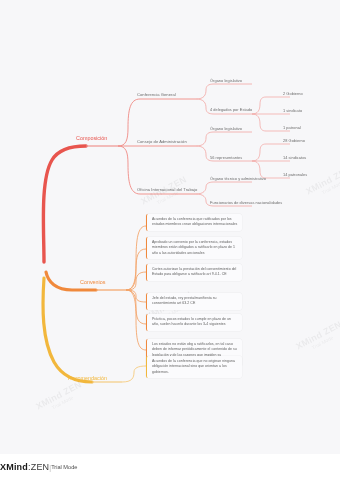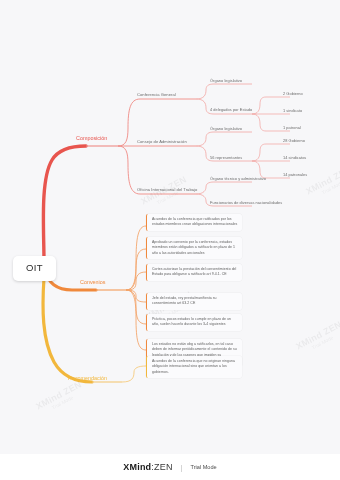--- a/index.html
+++ b/index.html
@@ -86,22 +86,22 @@
   .textbox.recom    { border-left: 1.1px solid #f2b73c; }
   #footer {
     position: absolute;
     left: 0;
     top: 454px;
     width: 340px;
     height: 26px;
     background: #ffffff;
     display: flex;
     align-items: center;
-    justify-content: center;
-    gap: 8px;
+    justify-content: flex-start;
+    gap: 0;
   }
   #footer-brand {
     font-size: 9px;
     color: #1a1a1a;
     font-weight: bold;
     letter-spacing: 0.2px;
   }
   #footer-brand .zen { font-weight: normal; color: #3a3a3a; }
   #footer-sep { font-size: 7px; color: #b9b9b9; }
   #footer-mode { font-size: 5.6px; color: #4d4d4d; }
@@ -165,23 +165,20 @@
   </div>
   <div class="wm" style="left:295px; top:330px;">
     <span>XMind ZEN</span>
     <span class="sub">Trial Mode</span>
   </div>
   <div class="wm" style="left:35px; top:390px;">
     <span>XMind ZEN</span>
     <span class="sub">Trial Mode</span>
   </div>
 
-  <div class="node" id="root-node" style="left:13px; top:256px;">
-    <span>OIT</span>
-  </div>
 
   <div class="node lvl1 red" style="left:76px; top:135px;">
     <span>Composición</span>
   </div>
 
   <div class="node leaf" style="left:137px; top:93px;">
     <span>Conferencia General</span>
   </div>
   <div class="node leaf" style="left:137px; top:140px;">
     <span>Consejo de Administración</span>

